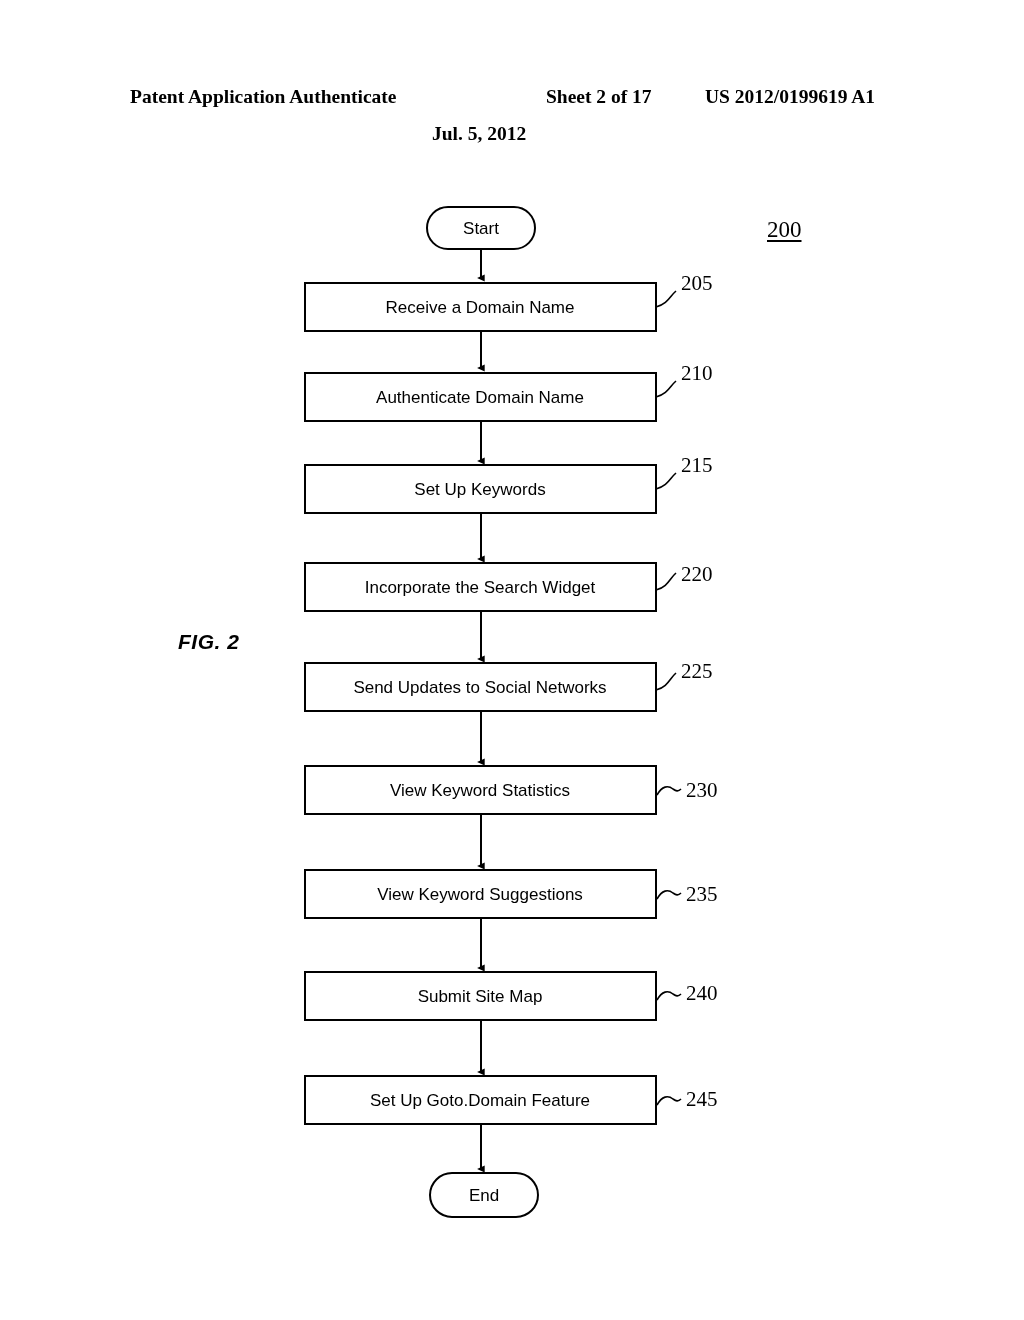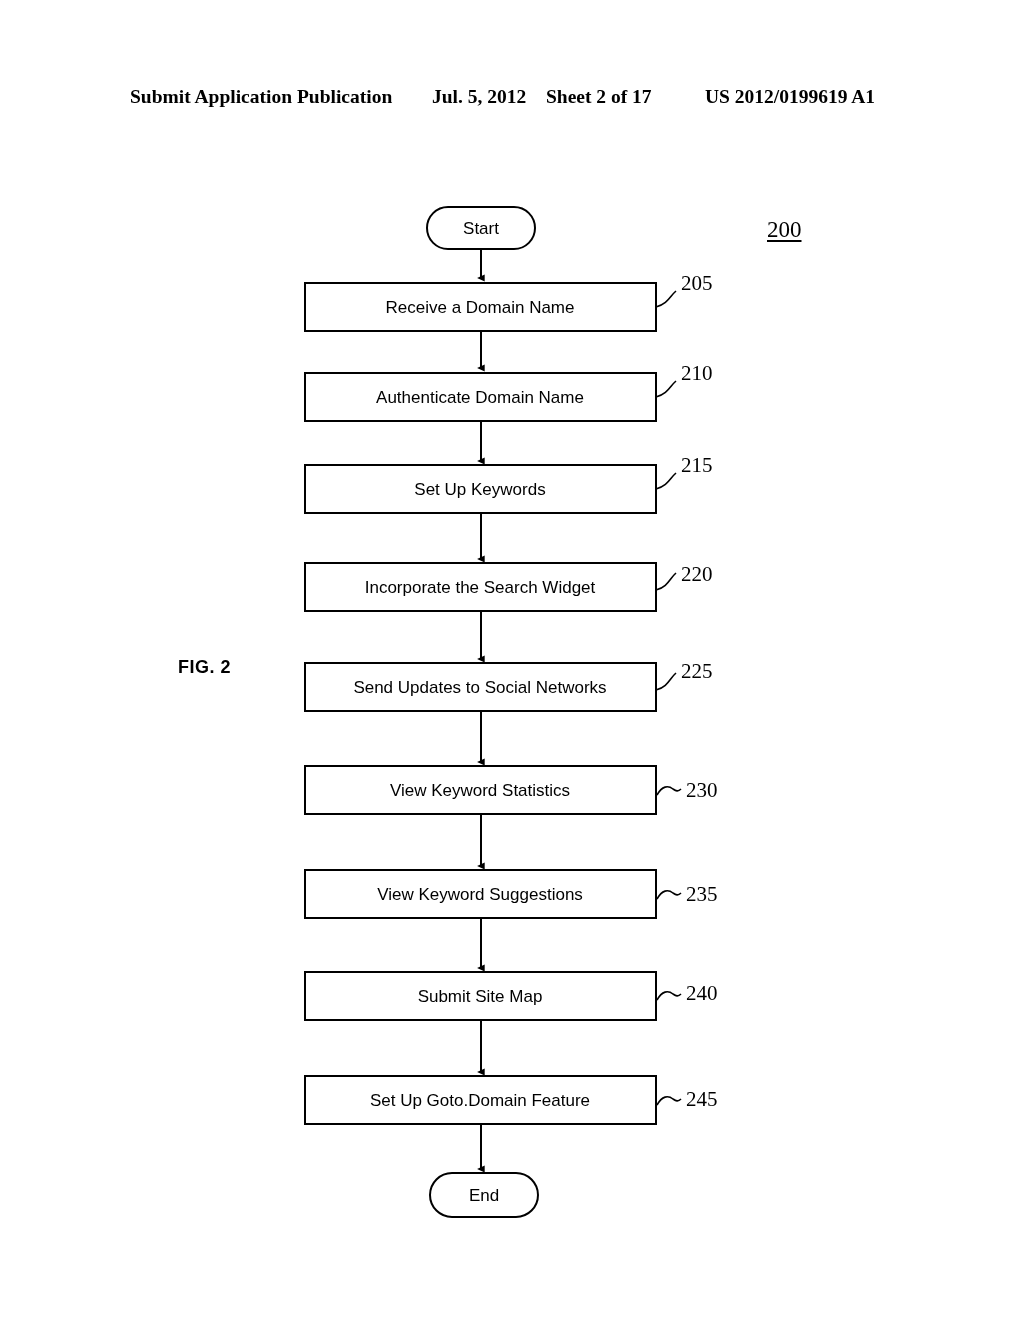--- a/index.html
+++ b/index.html
@@ -18,32 +18,33 @@
   .header{
     position:absolute;
     top:86px;left:0;width:1024px;
     font-family:"Liberation Serif", serif;
     font-weight:bold;
     font-size:19.5px;
     white-space:nowrap;
   }
   .header span{position:absolute;top:0;}
   .hdr-pub{left:130px;}
-  .hdr-date{left:432px;}
+  .hdr-date{left:432px;margin-top:37px;}
   .hdr-sheet{left:546px;}
   .hdr-num{left:705px;}
 
   
   .fig-label{
     position:absolute;
-    left:178px;top:657px;
-    font-size:18px;
+    left:178px;top:630px;
+    font-size:21px;
     font-weight:bold;
     letter-spacing:.5px;
     white-space:nowrap;
+    font-style:italic;
   }
 
   
   .ref-200{
     position:absolute;
     left:767px;top:217px;
     font-family:"Liberation Serif", serif;
     font-size:23px;
     text-decoration:underline;
     text-underline-offset:3px;
@@ -75,21 +76,21 @@
   .shape{fill:#ffffff;stroke:#000000;stroke-width:2;}
   .conn{stroke:#000000;stroke-width:2;fill:none;}
   .leader{stroke:#000000;stroke-width:1.6;fill:none;}
 </style>
 </head>
 <body>
 
 <div class="page">
 
   <div class="header">
-    <span class="hdr-pub">Submit Application Publication</span>
+    <span class="hdr-pub">Patent Application Authenticate</span>
     <span class="hdr-date">Jul. 5, 2012</span>
     <span class="hdr-sheet">Sheet 2 of 17</span>
     <span class="hdr-num">US 2012/0199619 A1</span>
   </div>
 
   <div class="fig-label">FIG. 2</div>
 
   <div class="ref-200">200</div>
 
   <svg class="chart-svg" viewBox="0 0 1024 1320">

